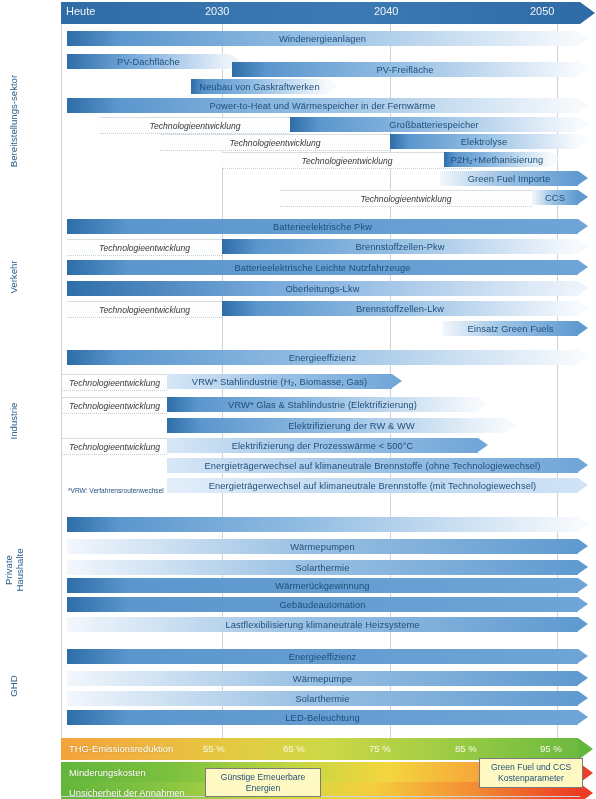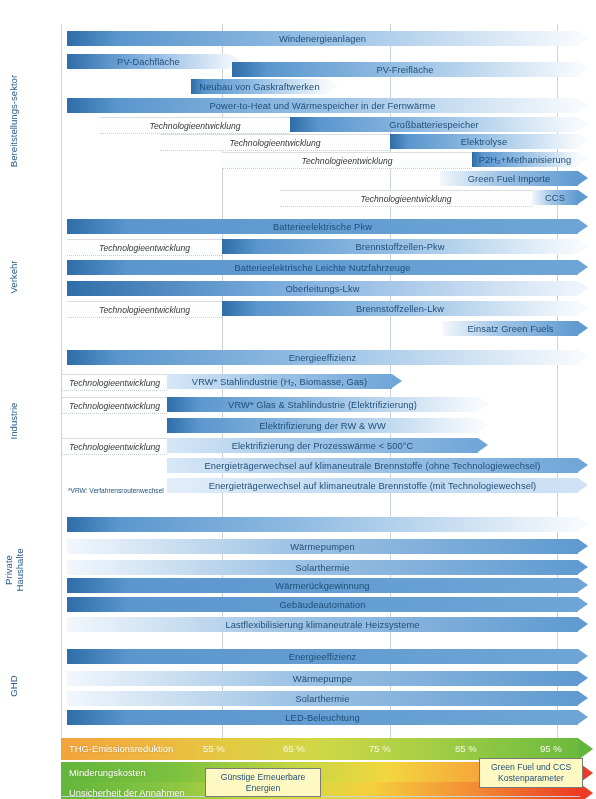--- a/index.html
+++ b/index.html
@@ -107,20 +107,26 @@
   }
 
   
   .botline{position:absolute;left:61px;top:796px;width:519px;height:1px;background:#c9d3dc;}
 </style>
 </head>
 <body>
 
 <div id="root">
 
+  <div class="header" id="hdr">
+      <div class="hdr-label" style="left: 5px;">Heute</div>
+      <div class="hdr-label" style="left: 144px;">2030</div>
+      <div class="hdr-label" style="left: 313px;">2040</div>
+      <div class="hdr-label" style="left: 469px;">2050</div>
+    </div>
 
   <div id="grid">
       <div class="gridline" style="left: 61px;"></div>
       <div class="gridline" style="left: 222px;"></div>
       <div class="gridline" style="left: 390px;"></div>
       <div class="gridline" style="left: 557px;"></div>
     </div>
 
   <div id="sidebar">
       <div class="side" style="width: 186px; height: 24px; left: -79px; top: 109px; display: flex; align-items: center; justify-content: center;">Bereitstellungs-sektor</div>
@@ -177,21 +183,21 @@
         </div>
         <div class="bar f-fadeout" style="left: 390px; width: 188px;">
           <div class="tip tip-fadeout"></div>
           <div class="lbl">Elektrolyse</div>
         </div>
       </div>
       <div class="row" style="left: 0px; top: 152px; width: 596px;">
         <div class="tech" style="left: 222px; width: 250px;">
           <span>Technologieentwicklung</span>
         </div>
-        <div class="bar f-fadeout" style="left: 472px; width: 106px;">
+        <div class="bar f-fadeout" style="left: 444px; width: 106px;">
           <div class="tip tip-fadeout"></div>
           <div class="lbl">P2H₂+Methanisierung</div>
         </div>
       </div>
       <div class="row" style="left: 0px; top: 171px; width: 596px;">
         <div class="bar f-rtl" style="left: 440px; width: 138px;">
           <div class="tip tip-rtl"></div>
           <div class="lbl">Green Fuel Importe</div>
         </div>
       </div>
@@ -264,21 +270,21 @@
       <div class="row" style="left: 0px; top: 397px; width: 596px;">
         <div class="tech" style="left: 62px; width: 105px;">
           <span>Technologieentwicklung</span>
         </div>
         <div class="bar f-fadeout" style="left: 167px; width: 311px;">
           <div class="tip tip-fadeout"></div>
           <div class="lbl">VRW* Glas &amp; Stahlindustrie (Elektrifizierung)</div>
         </div>
       </div>
       <div class="row" style="left: 0px; top: 418px; width: 596px;">
-        <div class="bar f-fadeout" style="left: 167px; width: 311px;">
+        <div class="bar f-fadeout" style="left: 167px; width: 311px; padding-left: 29px;">
           <div class="tip tip-fadeout"></div>
           <div class="lbl">Elektrifizierung der RW &amp; WW</div>
         </div>
       </div>
       <div class="row" style="left: 0px; top: 438px; width: 596px;">
         <div class="tech" style="left: 62px; width: 105px;">
           <span>Technologieentwicklung</span>
         </div>
         <div class="bar f-softblue" style="left: 167px; width: 311px;">
           <div class="tip tip-softblue"></div>

